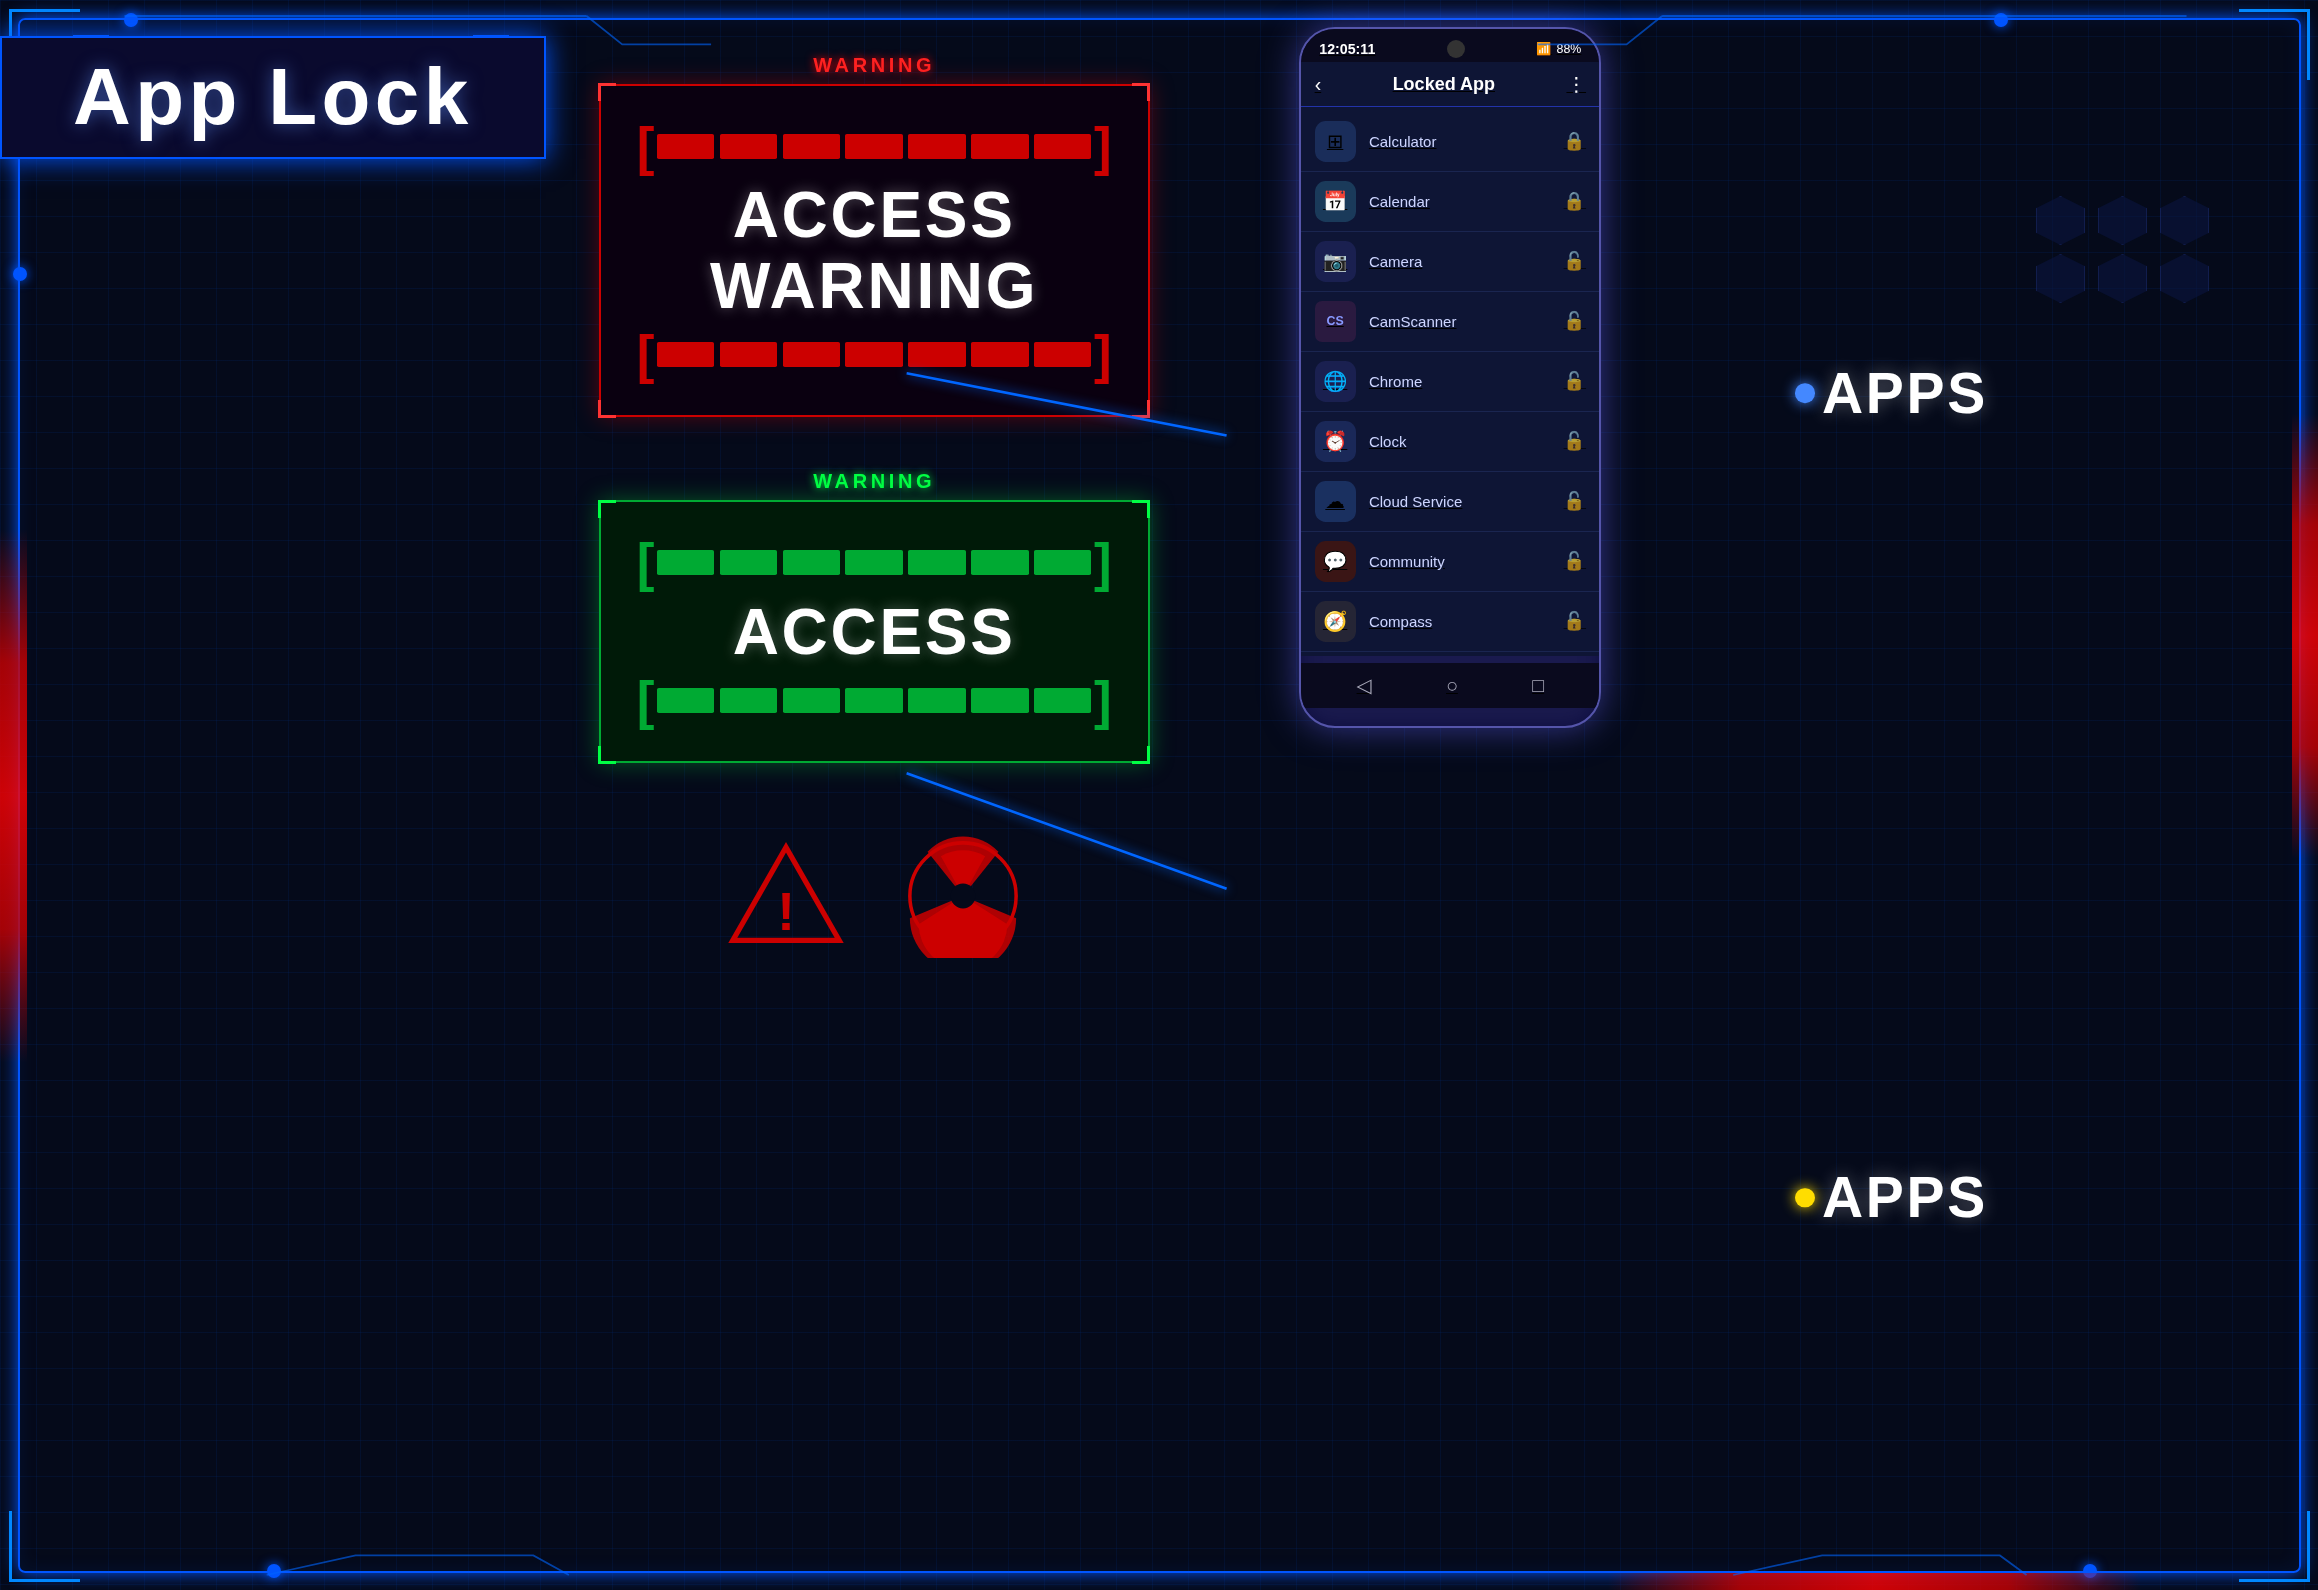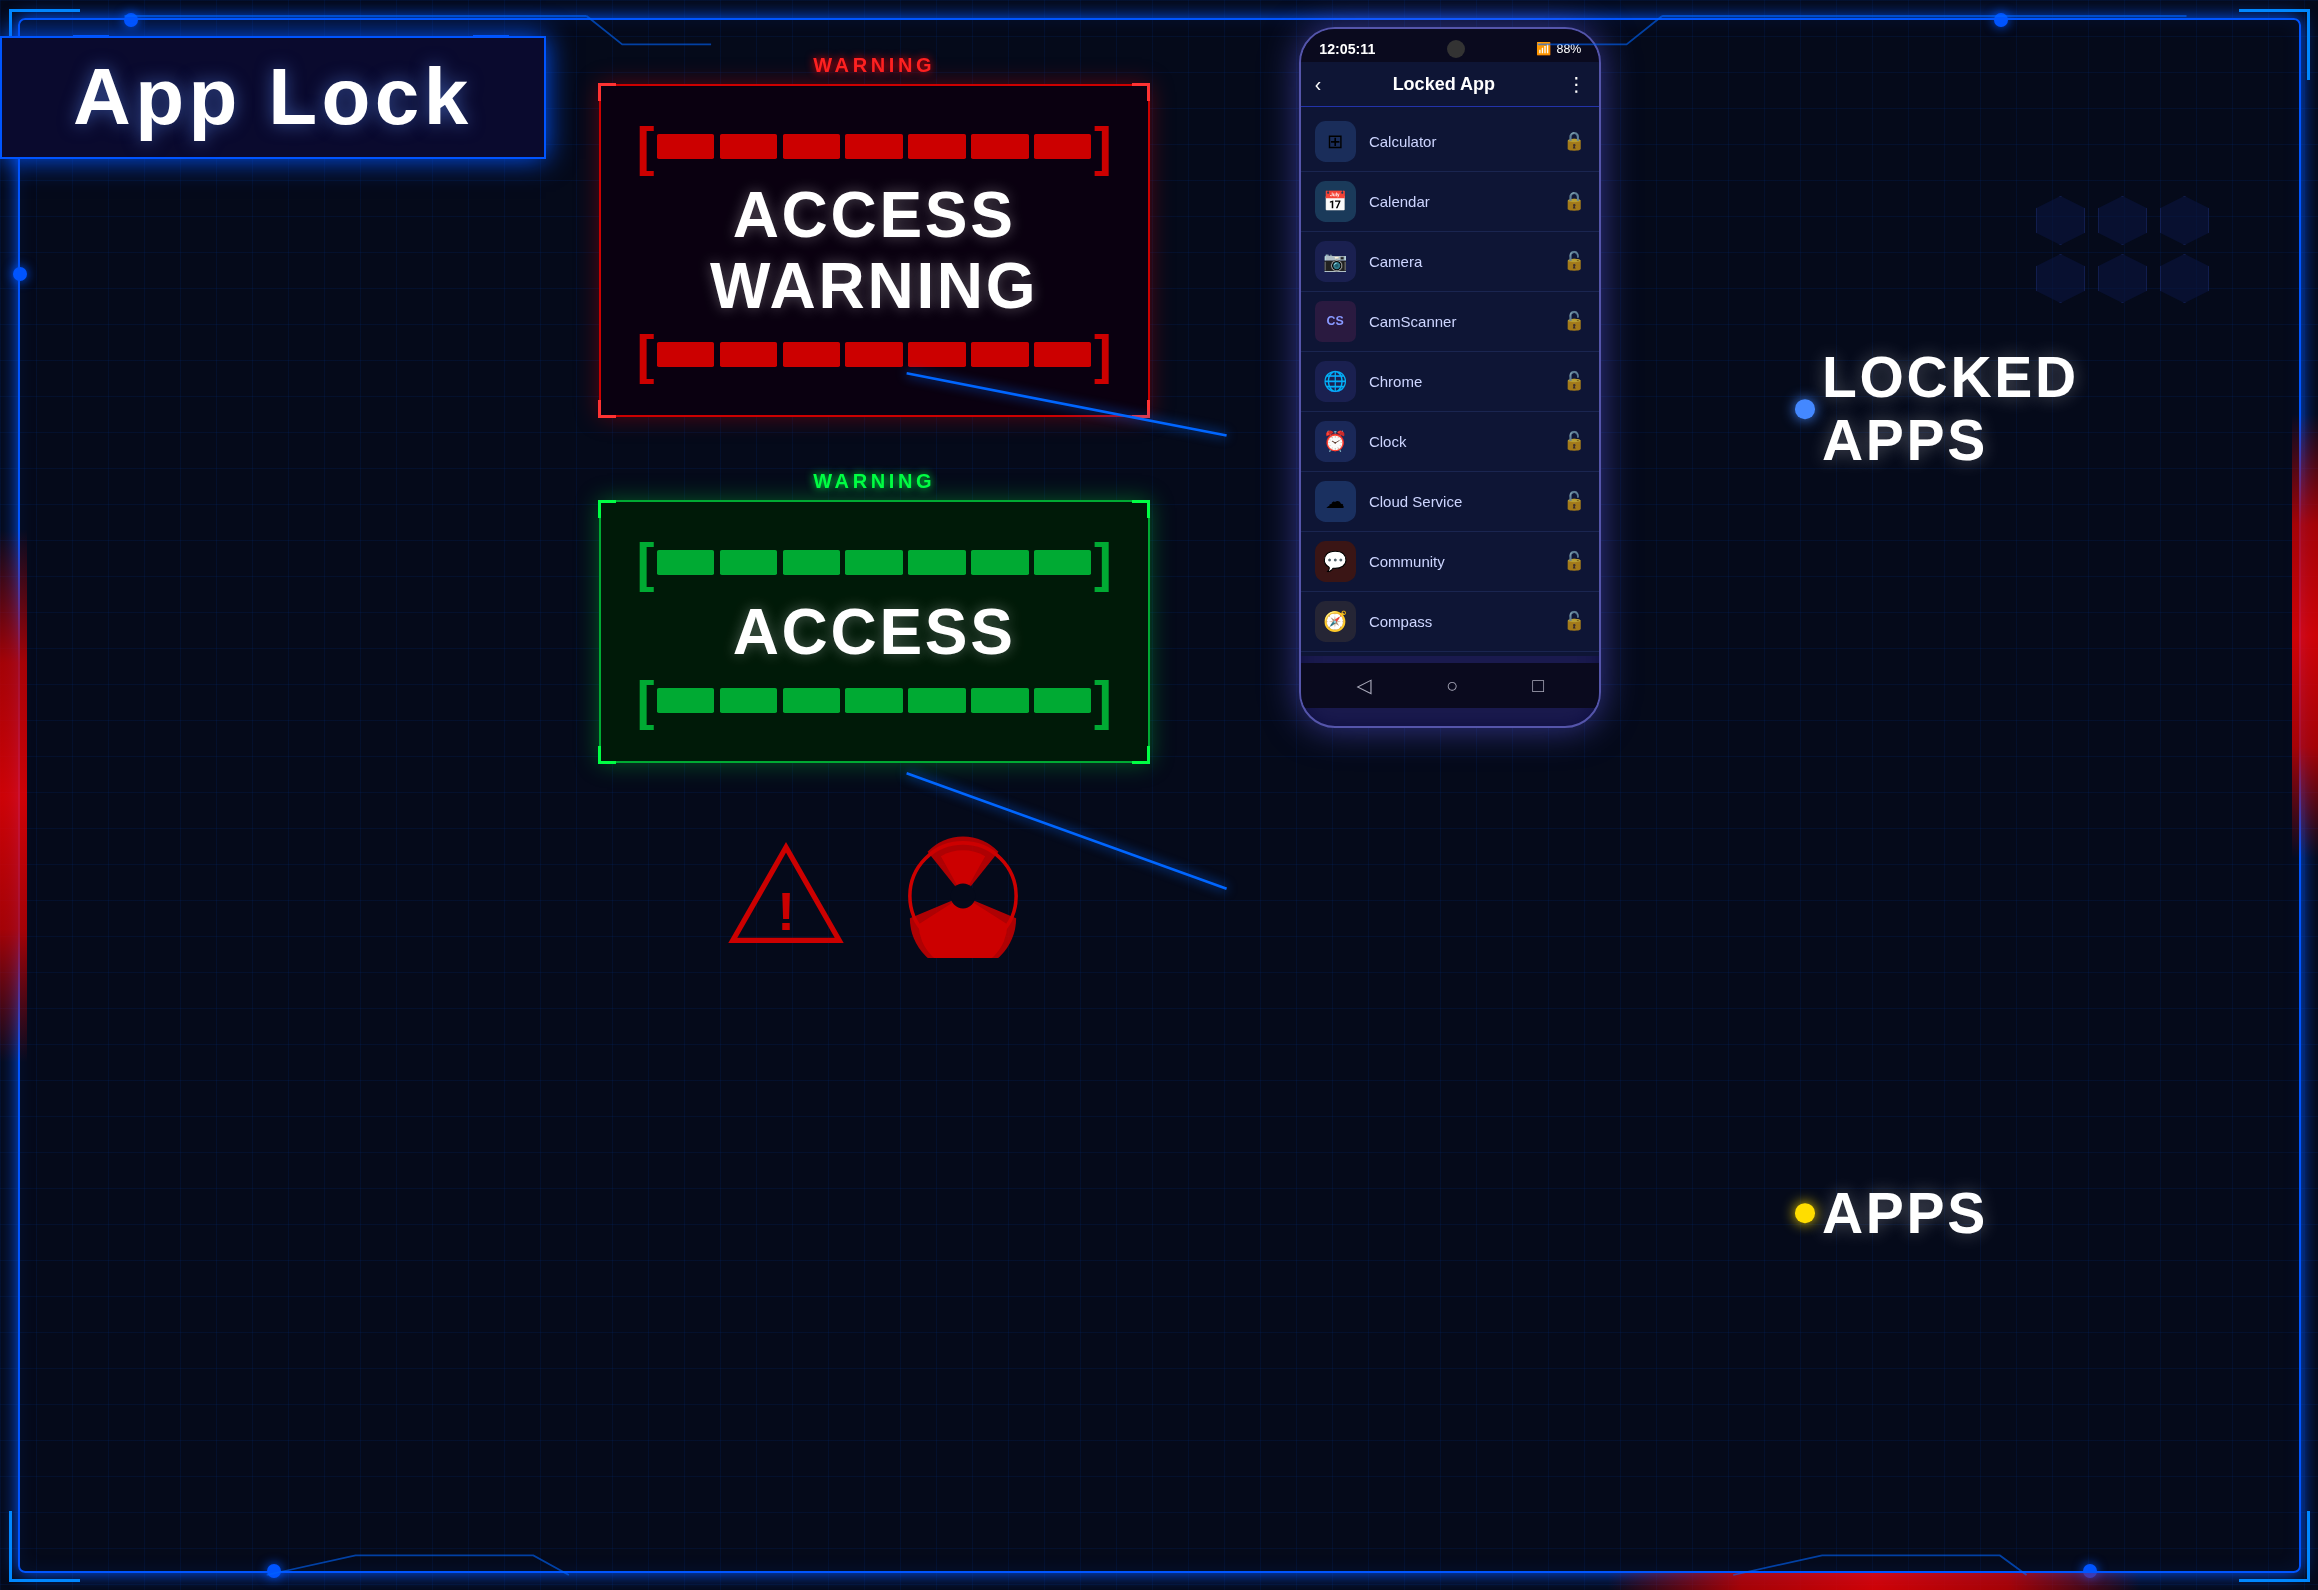--- a/index.html
+++ b/index.html
@@ -229,20 +229,21 @@
       flex: 1;
       display: flex;
       justify-content: center;
       align-items: flex-start;
       padding-top: 9px;
     }
 
     .phone-wrapper {
       position: relative;
       width: 302px;
+      text-decoration: underline;
     }
 
     .phone-frame {
       width: 302px;
       background: #1a1a4e;
       border-radius: 36px;
       border: 2.7px solid #5555aa;
       box-shadow: 0 0 36px rgba(100,100,255,0.5), inset 0 0 18px rgba(0,0,50,0.5);
       overflow: hidden;
       padding-bottom: 18px;
@@ -636,21 +637,20 @@
         <div class="hex"></div>
         <div class="hex"></div>
         <div class="hex"></div>
         <div class="hex"></div>
         <div class="hex"></div>
         <div class="hex"></div>
       </div>
 
       <div class="label-block" style="position:relative;">
         <div class="locked-apps-label">
-          <div>LOCKED</div>
           <div>APPS</div>
         </div>
 
         <div class="connector-dot blue" style="left:-27px; top:50%; transform:translateY(-50%);"></div>
       </div>
 
       <div class="label-block" style="margin-top:160px; position:relative;">
         <div class="unlocked-apps-label">
           <div>APPS</div>
         </div>

